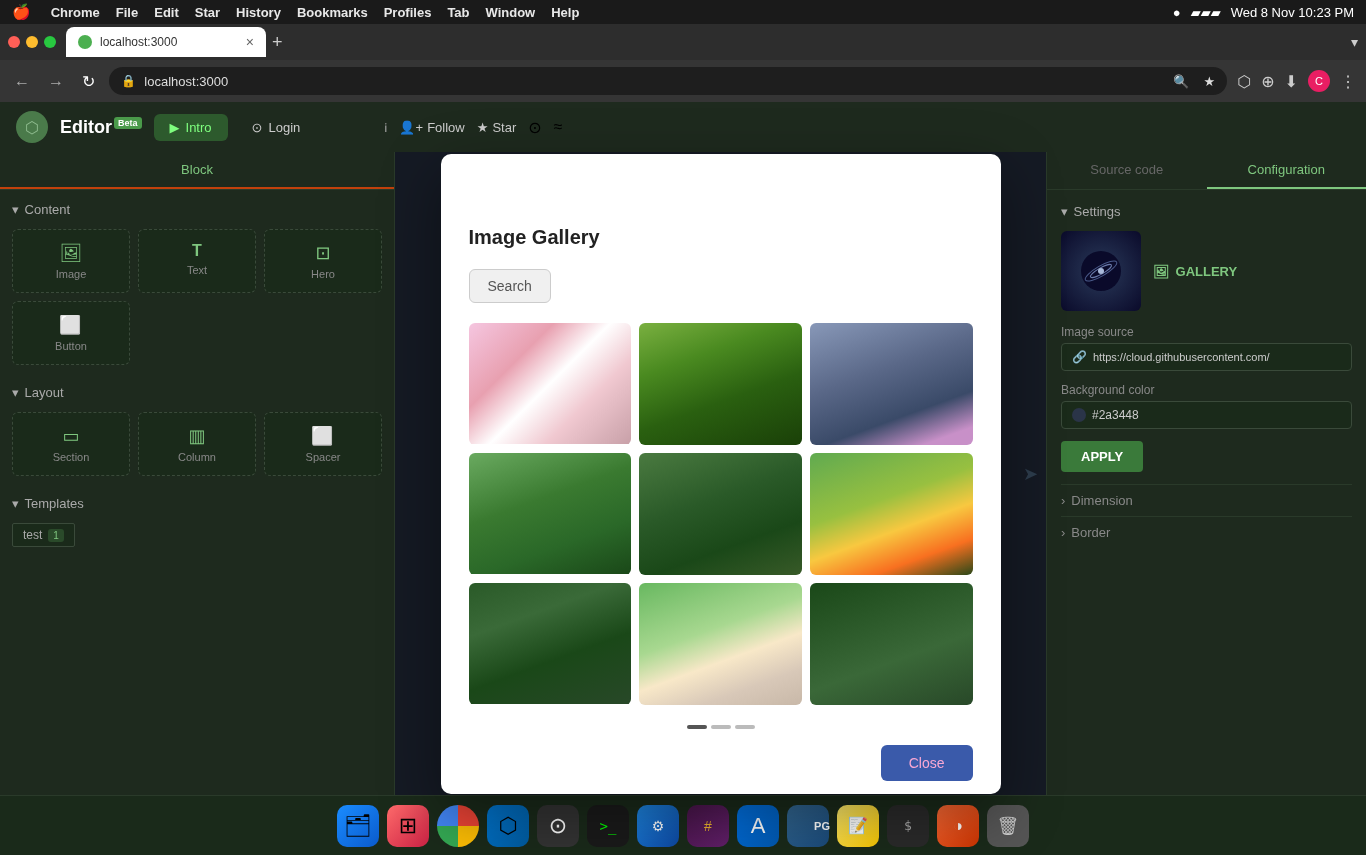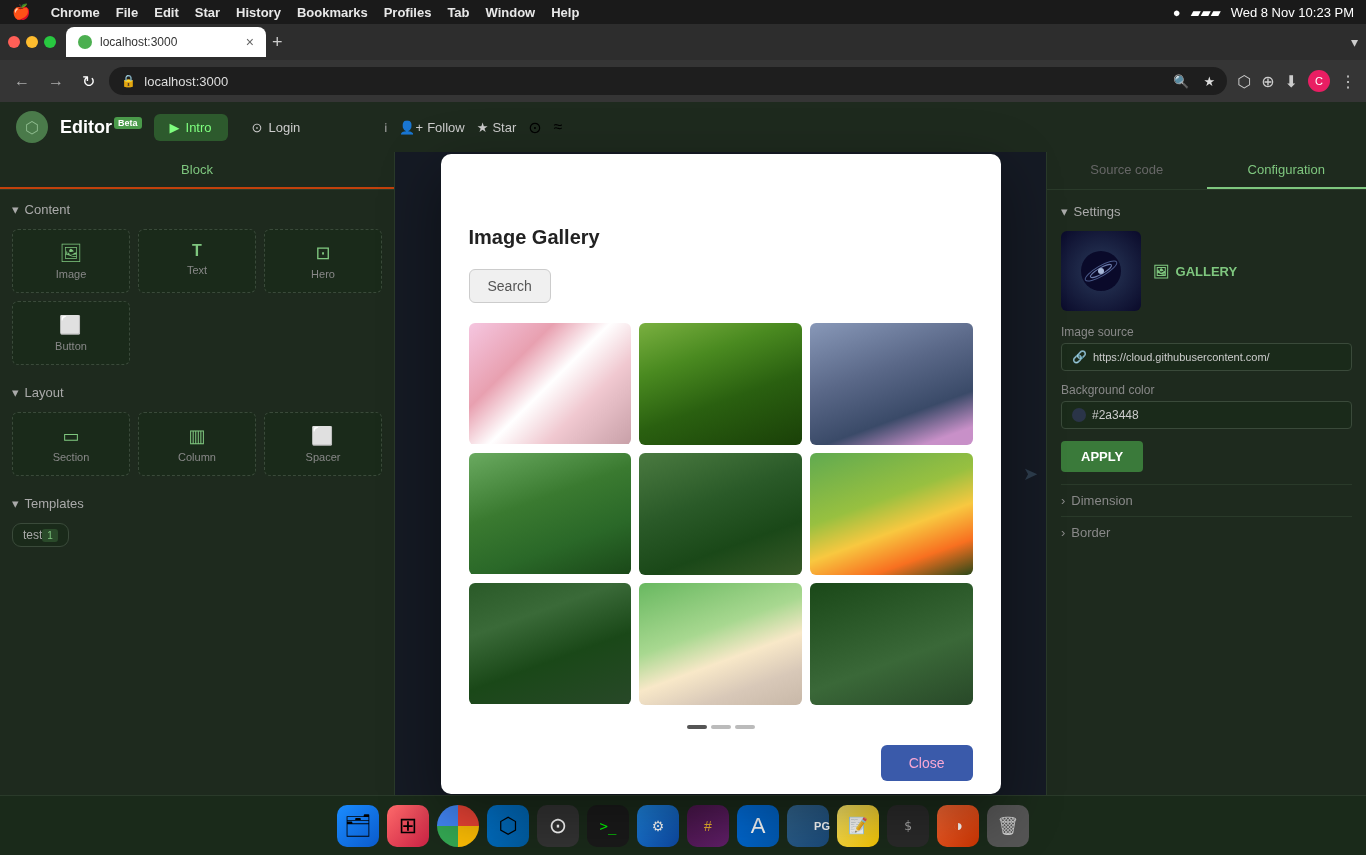--- a/index.html
+++ b/index.html
@@ -160,26 +160,27 @@
       padding: 12px 8px;
       text-align: center;
       cursor: pointer;
     }
     .block-item .block-icon { font-size: 18px; color: #7fc77f; margin-bottom: 4px; }
     .block-item .block-label { font-size: 11px; color: #888; }
     .templates-section { margin-top: 12px; }
     .template-badge {
       background: #1a2a1a;
       border: 1px solid #3a4a3a;
-      border-radius: 9px;
+      border-radius: 2px;
       padding: 4px 10px;
       color: #aaa;
       font-size: 12px;
       display: inline-flex;
       align-items: center;
+      gap: 6px;
     }
     .template-count { background: #2a4a2a; color: #7fc77f; border-radius: 3px; padding: 1px 5px; font-size: 10px; }
 
     
     .center-area {
       flex: 1;
       background: #2a3448;
       position: relative;
       display: flex;
       align-items: center;

